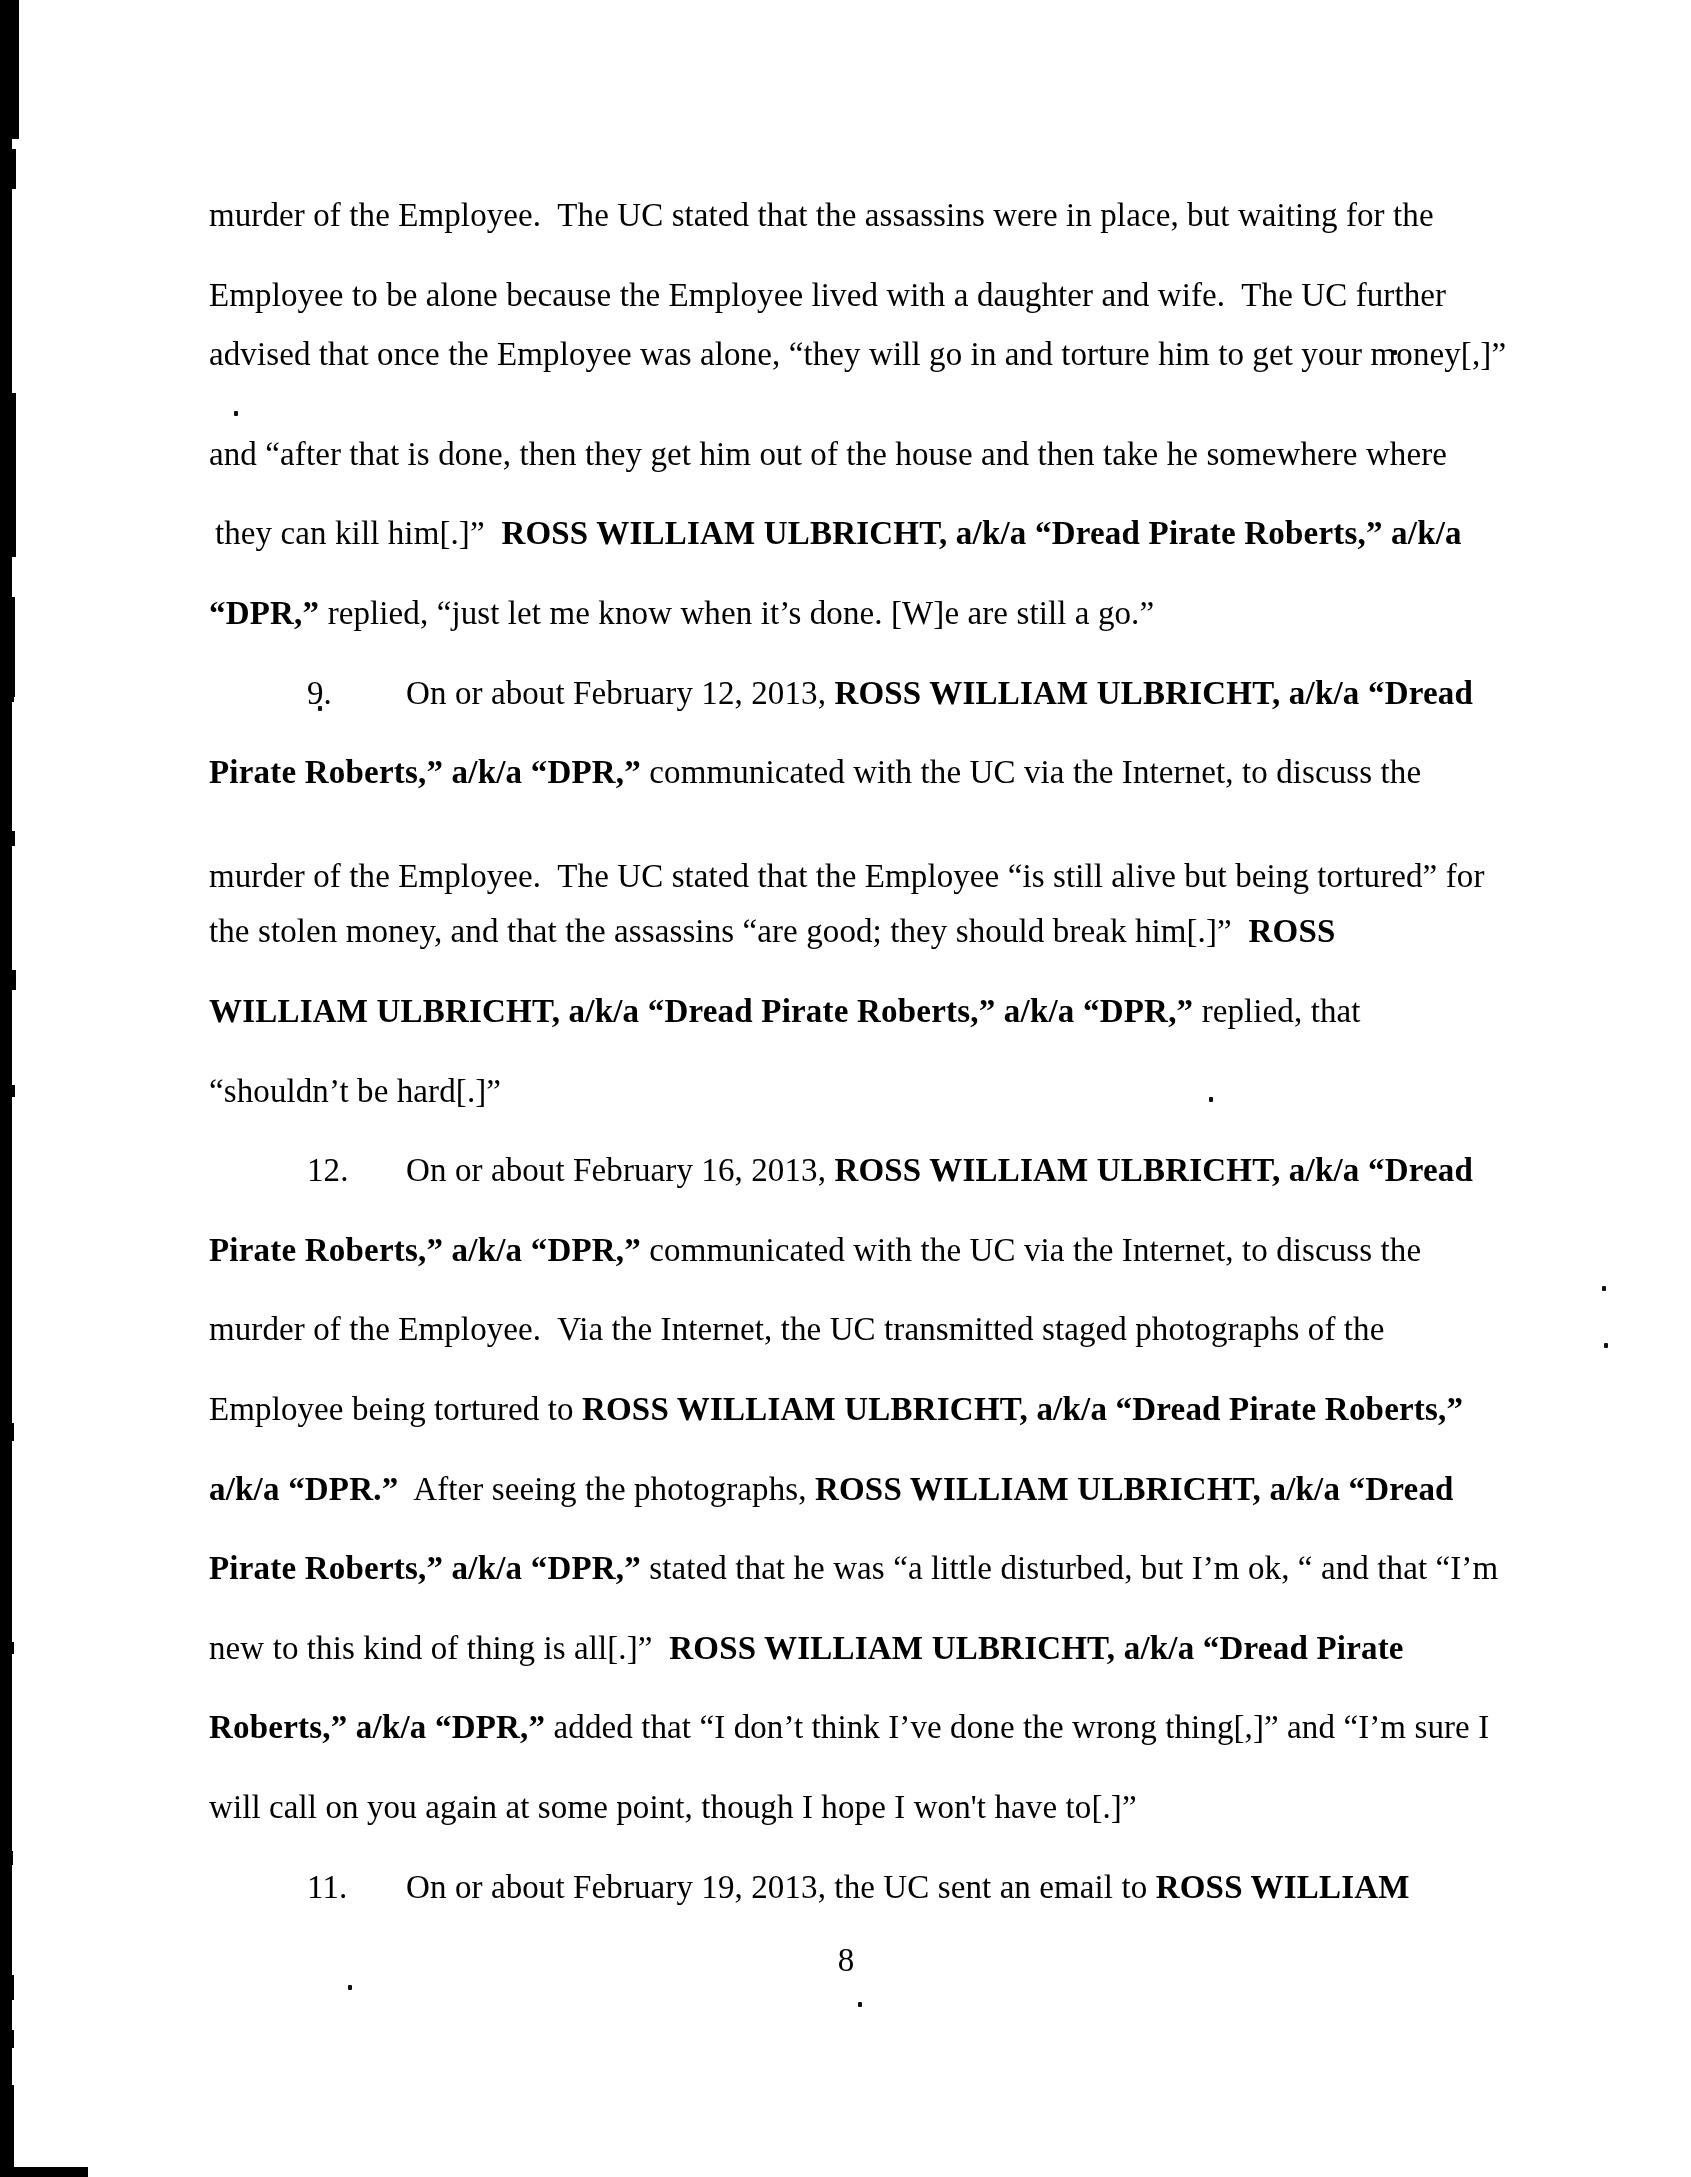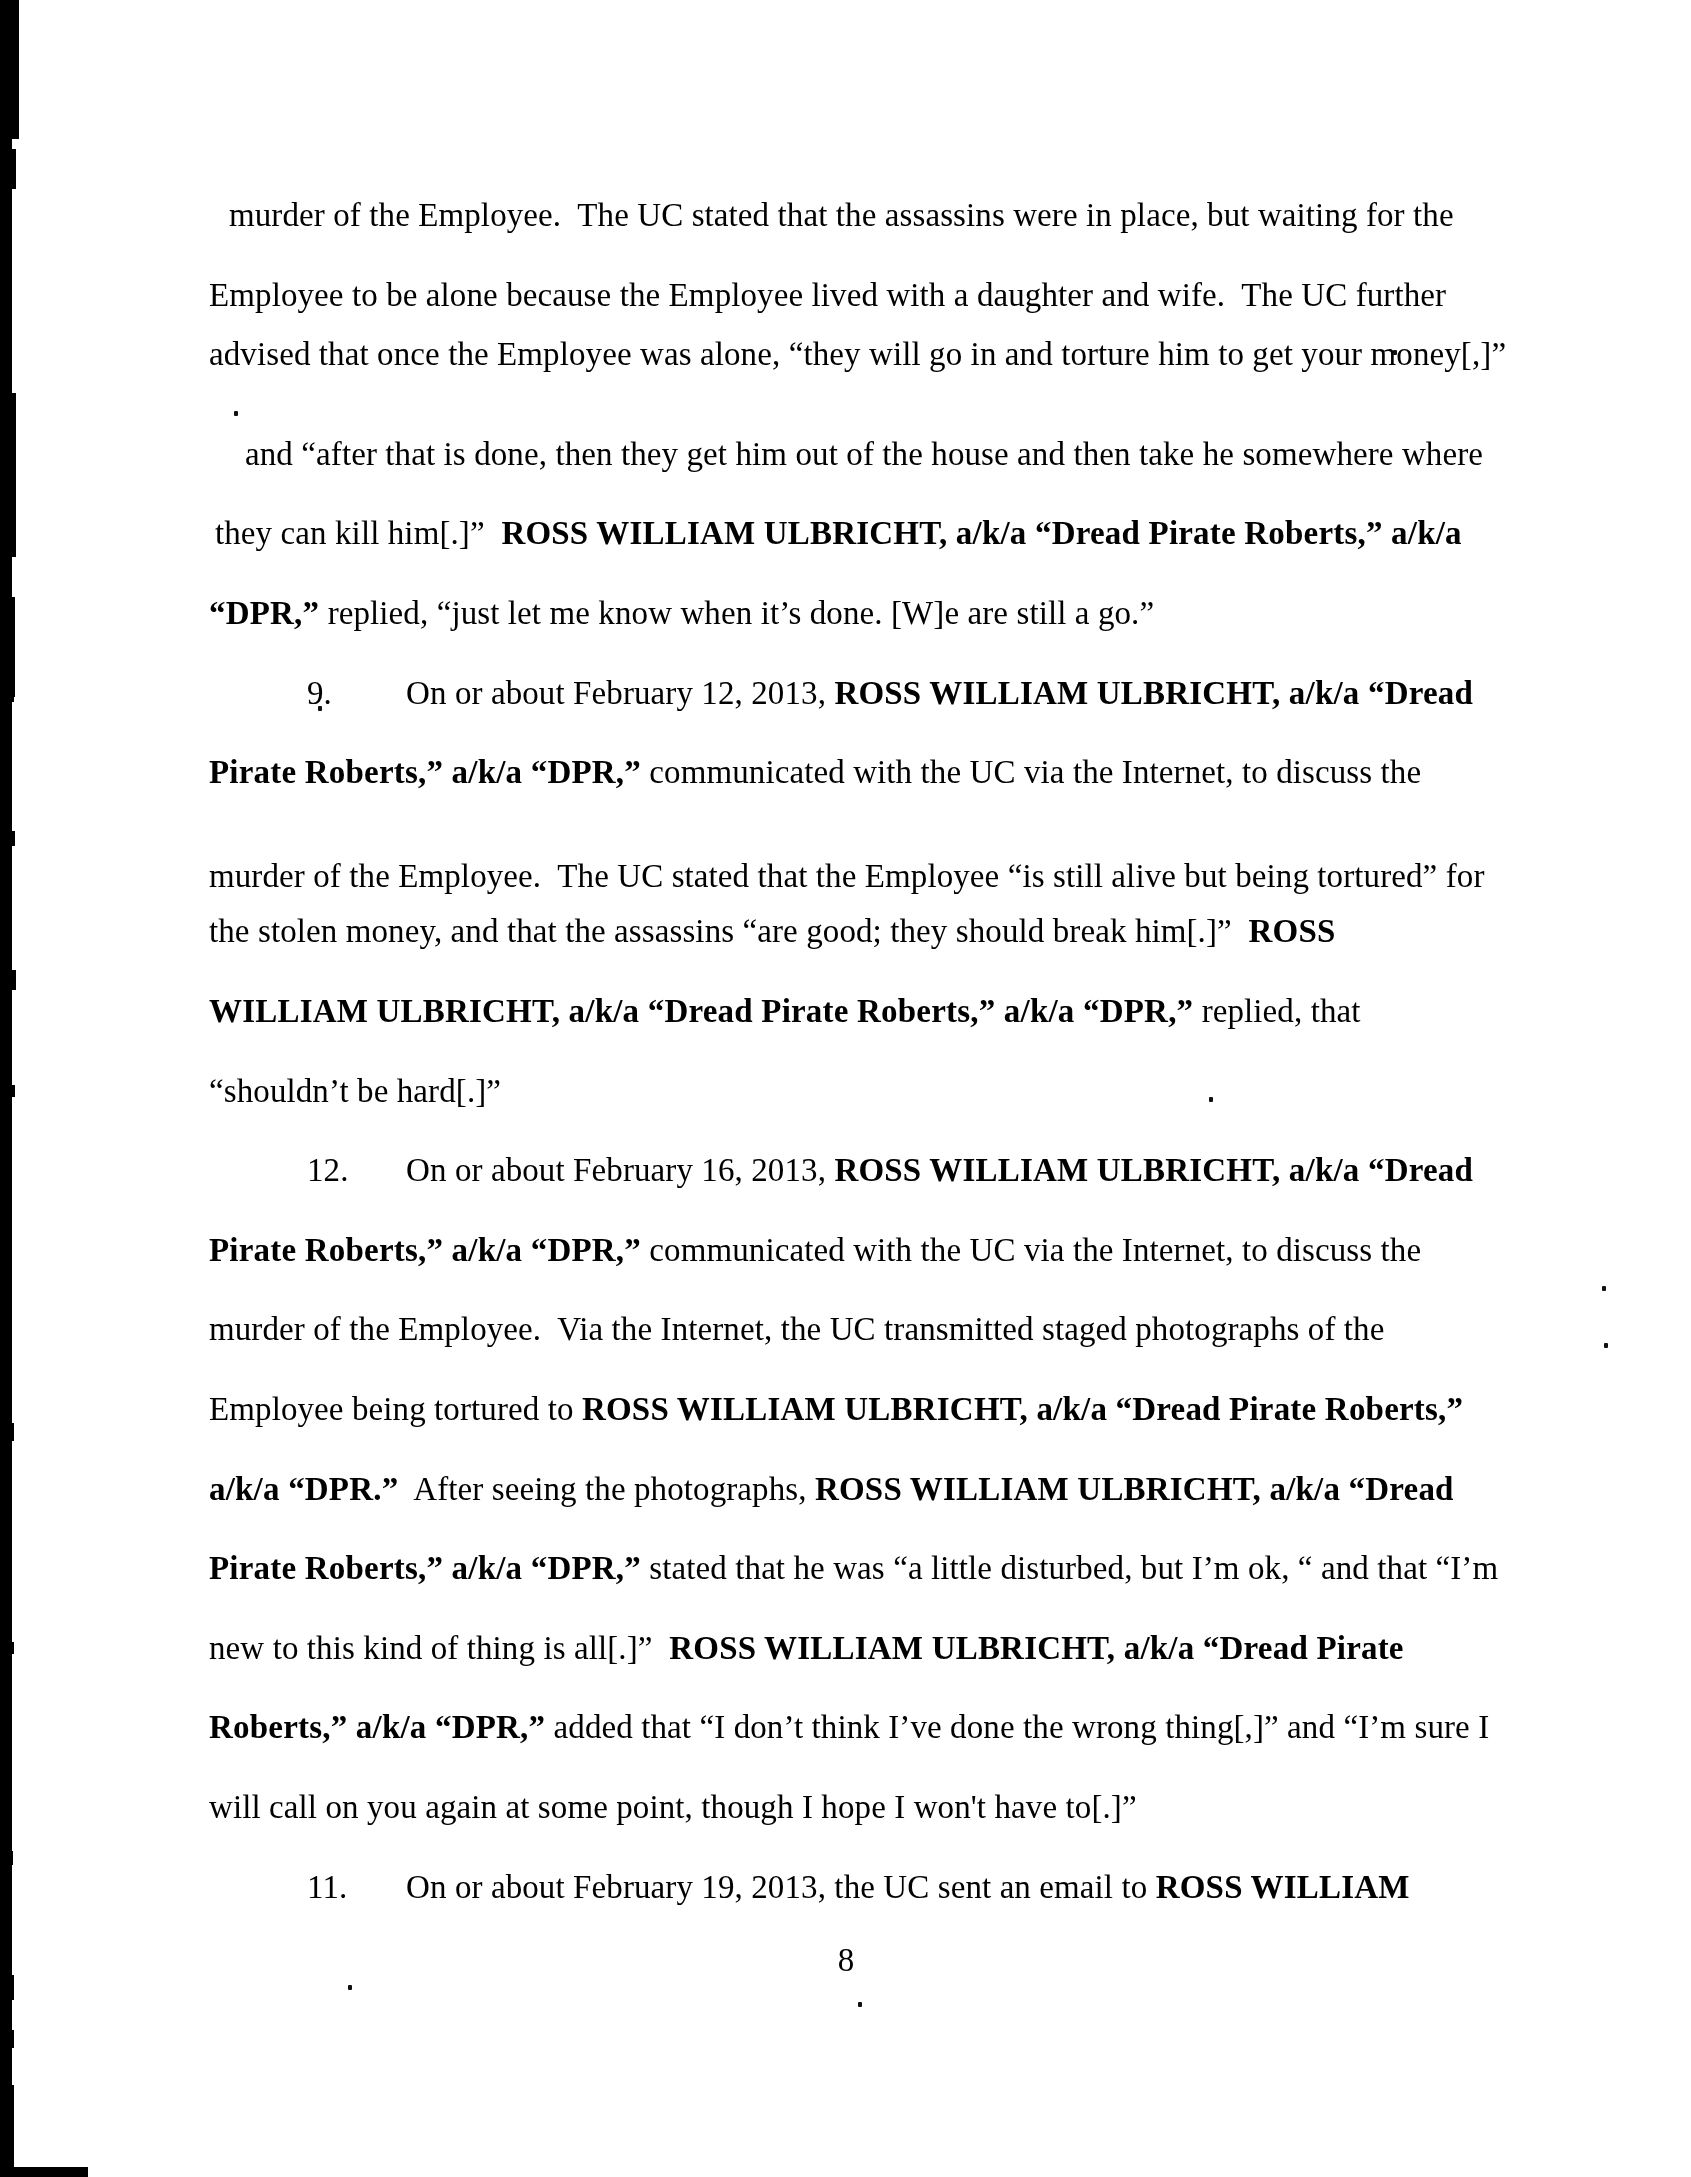--- a/index.html
+++ b/index.html
@@ -72,24 +72,24 @@
       <div class="speck" style="left: 234px; top: 411px;"></div>
       <div class="speck" style="left: 318px; top: 706px;"></div>
       <div class="speck" style="left: 1393px; top: 350px;"></div>
       <div class="speck" style="left: 1209px; top: 1097px;"></div>
       <div class="speck" style="left: 1602px; top: 1286px;"></div>
       <div class="speck" style="left: 1604px; top: 1343px;"></div>
       <div class="speck" style="left: 348px; top: 1985px;"></div>
       <div class="speck" style="left: 858px; top: 2002px;"></div>
     </div>
   <div id="doc-body">
-      <div class="doc-line" style="top: 195px; margin-left: 20px;"><span class="seg">murder of the Employee.  The UC stated that the assassins were in place, but waiting for the</span></div>
+      <div class="doc-line" style="top: 195px;"><span class="seg">murder of the Employee.  The UC stated that the assassins were in place, but waiting for the</span></div>
       <div class="doc-line" style="top: 275px;"><span class="seg">Employee to be alone because the Employee lived with a daughter and wife.  The UC further</span></div>
       <div class="doc-line" style="top: 334px;"><span class="seg">advised that once the Employee was alone, “they will go in and torture him to get your money[,]”</span></div>
-      <div class="doc-line" style="top: 434px; margin-left: 36px;"><span class="seg">and “after that is done, then they get him out of the house and then take he somewhere where</span></div>
+      <div class="doc-line" style="top: 434px;"><span class="seg">and “after that is done, then they get him out of the house and then take he somewhere where</span></div>
       <div class="doc-line" style="top: 513px; margin-left: 6px;"><span class="seg">they can kill him[.]”  </span><span class="seg bold">ROSS WILLIAM ULBRICHT, a/k/a “Dread Pirate Roberts,” a/k/a</span></div>
       <div class="doc-line" style="top: 593px;"><span class="seg bold">“DPR,”</span><span class="seg"> replied, “just let me know when it’s done. [W]e are still a go.”</span></div>
       <div class="doc-line" style="top: 673px;"><span class="para-num">9.</span><span class="seg">On or about February 12, 2013, </span><span class="seg bold">ROSS WILLIAM ULBRICHT, a/k/a “Dread</span></div>
       <div class="doc-line" style="top: 752px;"><span class="seg bold">Pirate Roberts,” a/k/a “DPR,”</span><span class="seg"> communicated with the UC via the Internet, to discuss the</span></div>
       <div class="doc-line" style="top: 856px;"><span class="seg">murder of the Employee.  The UC stated that the Employee “is still alive but being tortured” for</span></div>
       <div class="doc-line" style="top: 911px;"><span class="seg">the stolen money, and that the assassins “are good; they should break him[.]”  </span><span class="seg bold">ROSS</span></div>
       <div class="doc-line" style="top: 991px;"><span class="seg bold">WILLIAM ULBRICHT, a/k/a “Dread Pirate Roberts,” a/k/a “DPR,”</span><span class="seg"> replied, that</span></div>
       <div class="doc-line" style="top: 1071px;"><span class="seg">“shouldn’t be hard[.]”</span></div>
       <div class="doc-line" style="top: 1150px;"><span class="para-num">12.</span><span class="seg">On or about February 16, 2013, </span><span class="seg bold">ROSS WILLIAM ULBRICHT, a/k/a “Dread</span></div>
       <div class="doc-line" style="top: 1230px;"><span class="seg bold">Pirate Roberts,” a/k/a “DPR,”</span><span class="seg"> communicated with the UC via the Internet, to discuss the</span></div>

